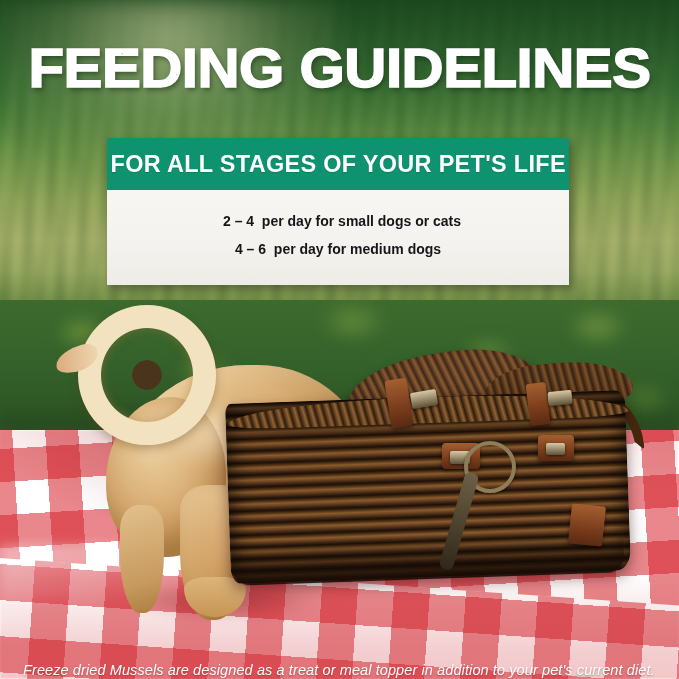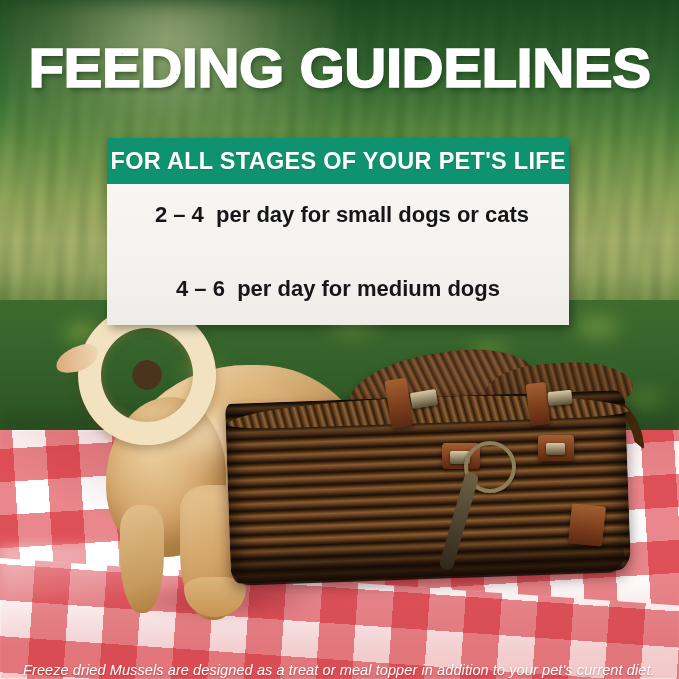--- a/index.html
+++ b/index.html
@@ -301,50 +301,50 @@
     opacity: 0.8;
   }
 
   
   #panel {
     position: absolute;
     left: 107px; top: 138px; width: 462px;
     box-shadow: 3px 4px 9px rgba(0,0,0,0.35);
   }
   #panel-banner {
-    height: 46px;
+    height: 52px;
     background: #0e9270;
     display: flex;
     align-items: center;
     justify-content: center;
   }
   #panel-banner-text {
     color: #ffffff;
     font-size: 23px;
     font-weight: 700;
     font-stretch: condensed;
     letter-spacing: 0.3px;
     transform: scaleX(1.02);
     text-shadow: 0 1px 1px rgba(0,0,0,0.12);
   }
   #panel-body {
     background: linear-gradient(to bottom, #f7f6f3 0%, #f4f2ee 60%, #eeece7 100%);
     padding: 17px 0 22px 0;
   }
   .feed-line {
     text-align: center;
-    font-size: 22px;
+    font-size: 14px;
     line-height: 28px;
     font-weight: 700;
     font-stretch: condensed;
     color: #16161a;
     white-space: pre;
   }
   #feed-line-1 { padding-left: 8px; }
-  #feed-line-2 { padding-left: 0px; margin-top: 46px; }
+  #feed-line-2 { padding-left: 0px; }
   #feed-line-3 { padding-left: 4px; }
 
   
   #disclaimer {
     position: absolute;
     left: 23px; top: 660px; width: 640px;
   }
   .disc-line {
     color: #ffffff;
     font-style: italic;

